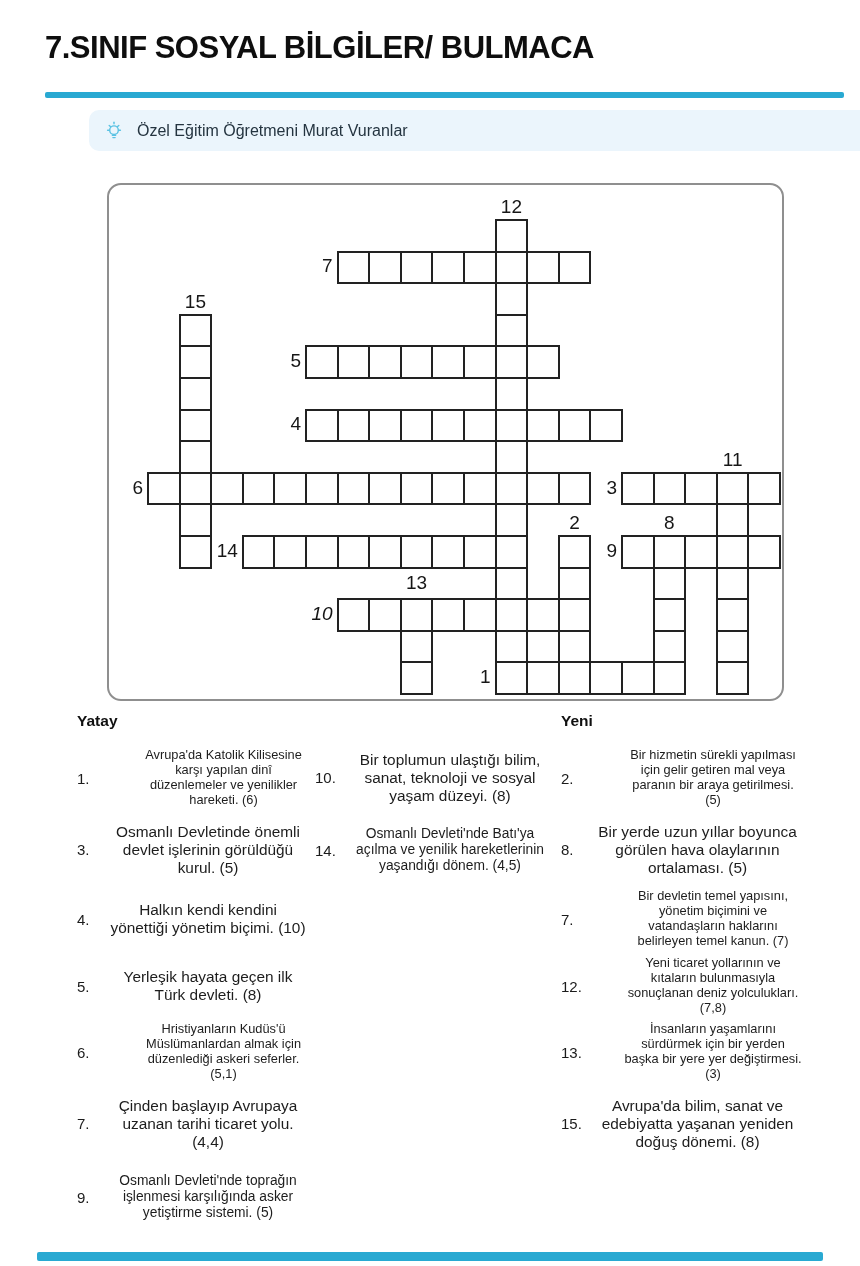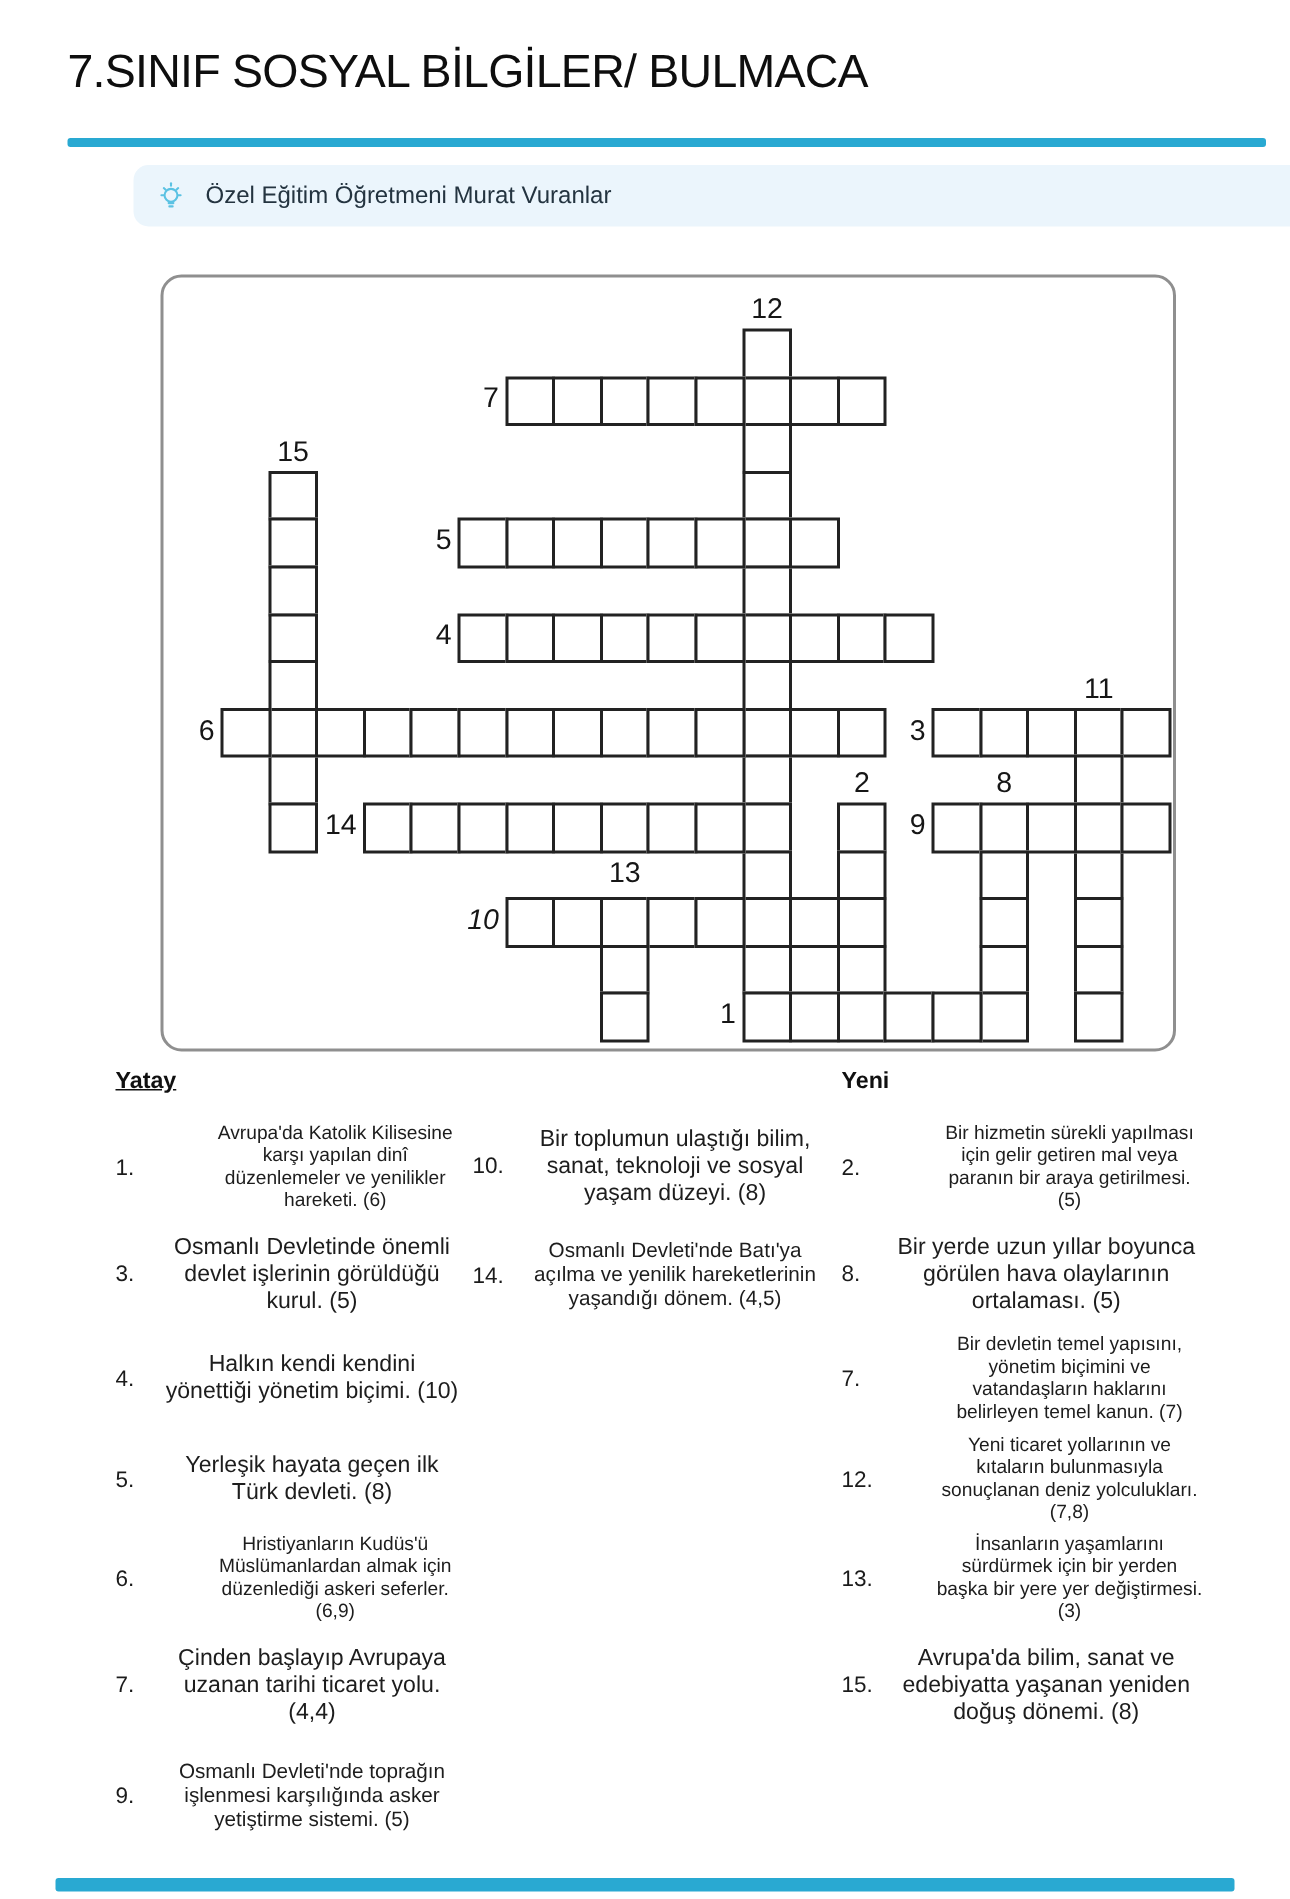--- a/index.html
+++ b/index.html
@@ -3,21 +3,21 @@
 <meta charset="utf-8">
 <style>
   html,body{margin:0;padding:0;background:#ffffff;}
   body{
     width:860px;height:1266px;position:relative;overflow:hidden;
     font-family:"Liberation Sans","DejaVu Sans",sans-serif;color:#1c2b36;
   }
   
   .page-title{
     position:absolute;left:45px;top:30px;margin:0;
-    font-size:31px;font-weight:400;letter-spacing:-0.5px;color:#0e0e0e;
+    font-size:31px;font-weight:700;letter-spacing:-0.5px;color:#0e0e0e;
   }
   .accent-line{
     position:absolute;left:45px;top:92px;width:799px;height:6px;
     border-radius:2px;
   }
   .banner{
     position:absolute;left:60px;top:110px;width:786px;height:41px;
     border-radius:10px;display:flex;align-items:center;gap:12px;
     padding:0 0 0 14px;box-sizing:border-box;margin-left:29px;
   }
@@ -202,41 +202,41 @@
       <div class="cell" style="left: 290.8px; top: 476.4px;"></div>
       <div class="wnum down" style="left: 288.6px; top: 388px;">13</div>
       <div class="cell" style="left: 417.2px; top: 476.4px;"></div>
       <div class="cell" style="left: 480.4px; top: 476.4px;"></div>
       <div class="cell" style="left: 512px; top: 476.4px;"></div>
       <div class="wnum across" style="left: 343.6px; top: 482.2px;">1</div>
     </div>
 </div>
 
 <div class="clues-grid" id="clues-grid">
-  <div class="clues-head" style="grid-column:1;grid-row:1;text-decoration:underline;">Yatay</div>
+  <div class="clues-head" style="grid-column:1;grid-row:1;">Yatay</div>
   <div class="clues-head dikey" style="grid-row:1;">Yeni</div>
 <div class="clue size-s" style="grid-area: 2 / 1;">
       <span class="cnum">1.</span>
       <span class="ctext">Avrupa'da Katolik Kilisesine karşı yapılan dinî düzenlemeler ve yenilikler hareketi. (6)</span>
     </div>
     <div class="clue size-l" style="grid-area: 3 / 1;">
       <span class="cnum">3.</span>
       <span class="ctext">Osmanlı Devletinde önemli devlet işlerinin görüldüğü kurul. (5)</span>
     </div>
     <div class="clue size-l" style="grid-area: 4 / 1;">
       <span class="cnum">4.</span>
       <span class="ctext">Halkın kendi kendini yönettiği yönetim biçimi. (10)</span>
     </div>
     <div class="clue size-l" style="grid-area: 5 / 1;">
       <span class="cnum">5.</span>
       <span class="ctext">Yerleşik hayata geçen ilk Türk devleti. (8)</span>
     </div>
     <div class="clue size-s" style="grid-area: 6 / 1;">
       <span class="cnum">6.</span>
-      <span class="ctext">Hristiyanların Kudüs'ü Müslümanlardan almak için düzenlediği askeri seferler. (6,9)</span>
+      <span class="ctext">Hristiyanların Kudüs'ü Müslümanlardan almak için düzenlediği askeri seferler. (5,1)</span>
     </div>
     <div class="clue size-l" style="grid-area: 7 / 1;">
       <span class="cnum">7.</span>
       <span class="ctext">Çinden başlayıp Avrupaya uzanan tarihi ticaret yolu. (4,4)</span>
     </div>
     <div class="clue size-m" style="grid-area: 8 / 1;">
       <span class="cnum">9.</span>
       <span class="ctext">Osmanlı Devleti'nde toprağın işlenmesi karşılığında asker yetiştirme sistemi. (5)</span>
     </div>
     <div class="clue size-l" style="grid-area: 2 / 2;">

